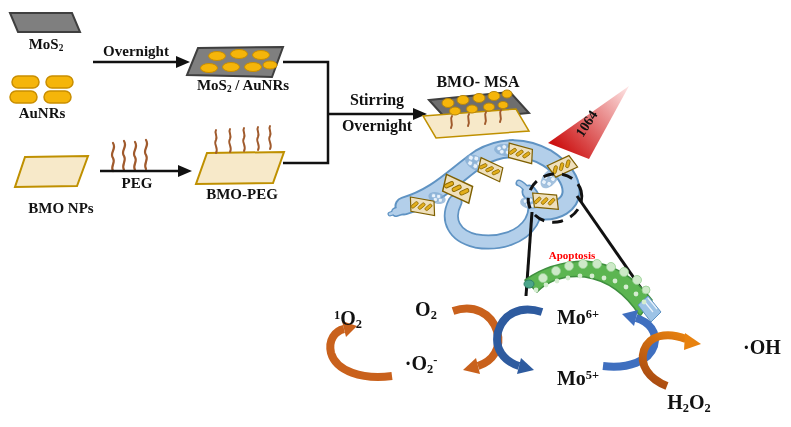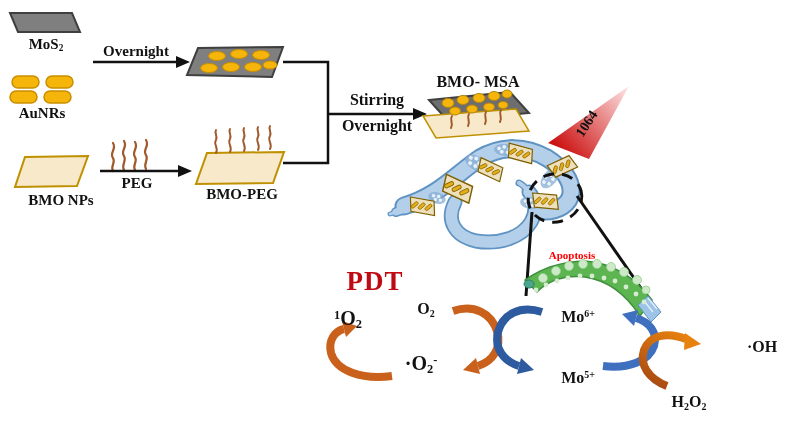--- a/index.html
+++ b/index.html
@@ -4,21 +4,21 @@
 <style>
   html,body{margin:0;padding:0;background:#fff;}
   .stage{position:relative;width:791px;height:427px;background:#fff;overflow:hidden;
          font-family:"Liberation Serif",serif;}
   svg{position:absolute;left:0;top:0;}
   .lbl{position:absolute;transform:translate(-50%,-50%);font-weight:bold;color:#111;
        white-space:nowrap;line-height:1;font-family:"Liberation Serif",serif;}
   .lbl sub{font-size:62%;vertical-align:-0.25em;}
   .lbl sup{font-size:62%;vertical-align:0.5em;}
   .s14{font-size:14px}.s15{font-size:15px}.s16{font-size:16px}
-  .s20{font-size:20px}.s21{font-size:16px}.s27{font-size:27px}
+  .s20{font-size:20px}.s21{font-size:20px}.s27{font-size:27px}
   .pdt{color:#bf0a14;letter-spacing:1px;}
   .cdt{color:#7030a0;letter-spacing:1px;}
   .apo{color:#ff0000;font-size:11px;}
   .rot-laser{transform:translate(-50%,-50%) rotate(-57deg);}
 </style>
 </head>
 <body>
 
 <div class="stage">
 
@@ -313,21 +313,24 @@
 
 <div class="lbl s15" style="left:46px;top:45px">
   <span>MoS</span><sub>2</sub>
 </div>
 <div class="lbl s15" style="left:136px;top:51px">
   <span>Overnight</span>
 </div>
 <div class="lbl s15" style="left:42px;top:113px">
   <span>AuNRs</span>
 </div>
-<div class="lbl s15" style="left:61px;top:200px">
+<div class="lbl s15" style="left:243px;top:86px">
+  <span>MoS</span><sub>2</sub><span> / AuNRs</span>
+</div>
+<div class="lbl s15" style="left:61px;top:208px">
   <span>BMO NPs</span>
 </div>
 <div class="lbl s15" style="left:137px;top:183px">
   <span>PEG</span>
 </div>
 <div class="lbl s15" style="left:242px;top:194px">
   <span>BMO-PEG</span>
 </div>
 <div class="lbl s16" style="left:377px;top:100px">
   <span>Stirring</span>
@@ -337,23 +340,20 @@
 </div>
 <div class="lbl s16" style="left:478px;top:82px">
   <span>BMO- MSA</span>
 </div>
 <div class="lbl s14 rot-laser" style="left:587px;top:124px">
   <span>1064</span>
 </div>
 <div class="lbl apo" style="left:572px;top:255px">
   <span>Apoptosis</span>
 </div>
-<div class="lbl s27 pdt" style="left:375px;top:281px">
-  <span>PDT</span>
-</div>
 <div class="lbl s21" style="left:426px;top:310px">
   <span>O</span><sub>2</sub>
 </div>
 <div class="lbl s20" style="left:348px;top:319px">
   <sup>1</sup><span>O</span><sub>2</sub>
 </div>
 <div class="lbl s20" style="left:421px;top:364px">
   <span>·</span><span>O</span><sub>2</sub><sup>-</sup>
 </div>
 <div class="lbl s21" style="left:578px;top:317px">

